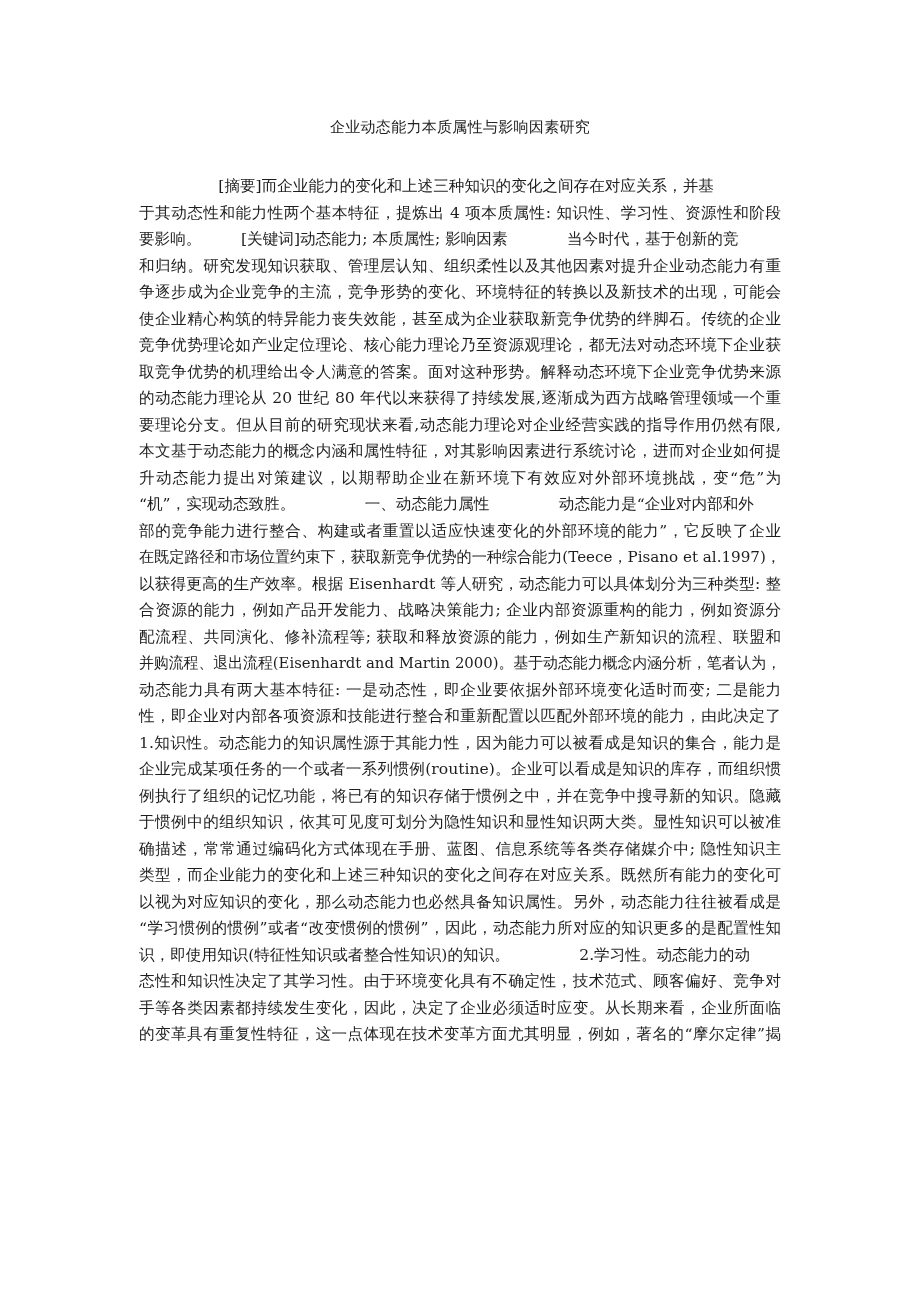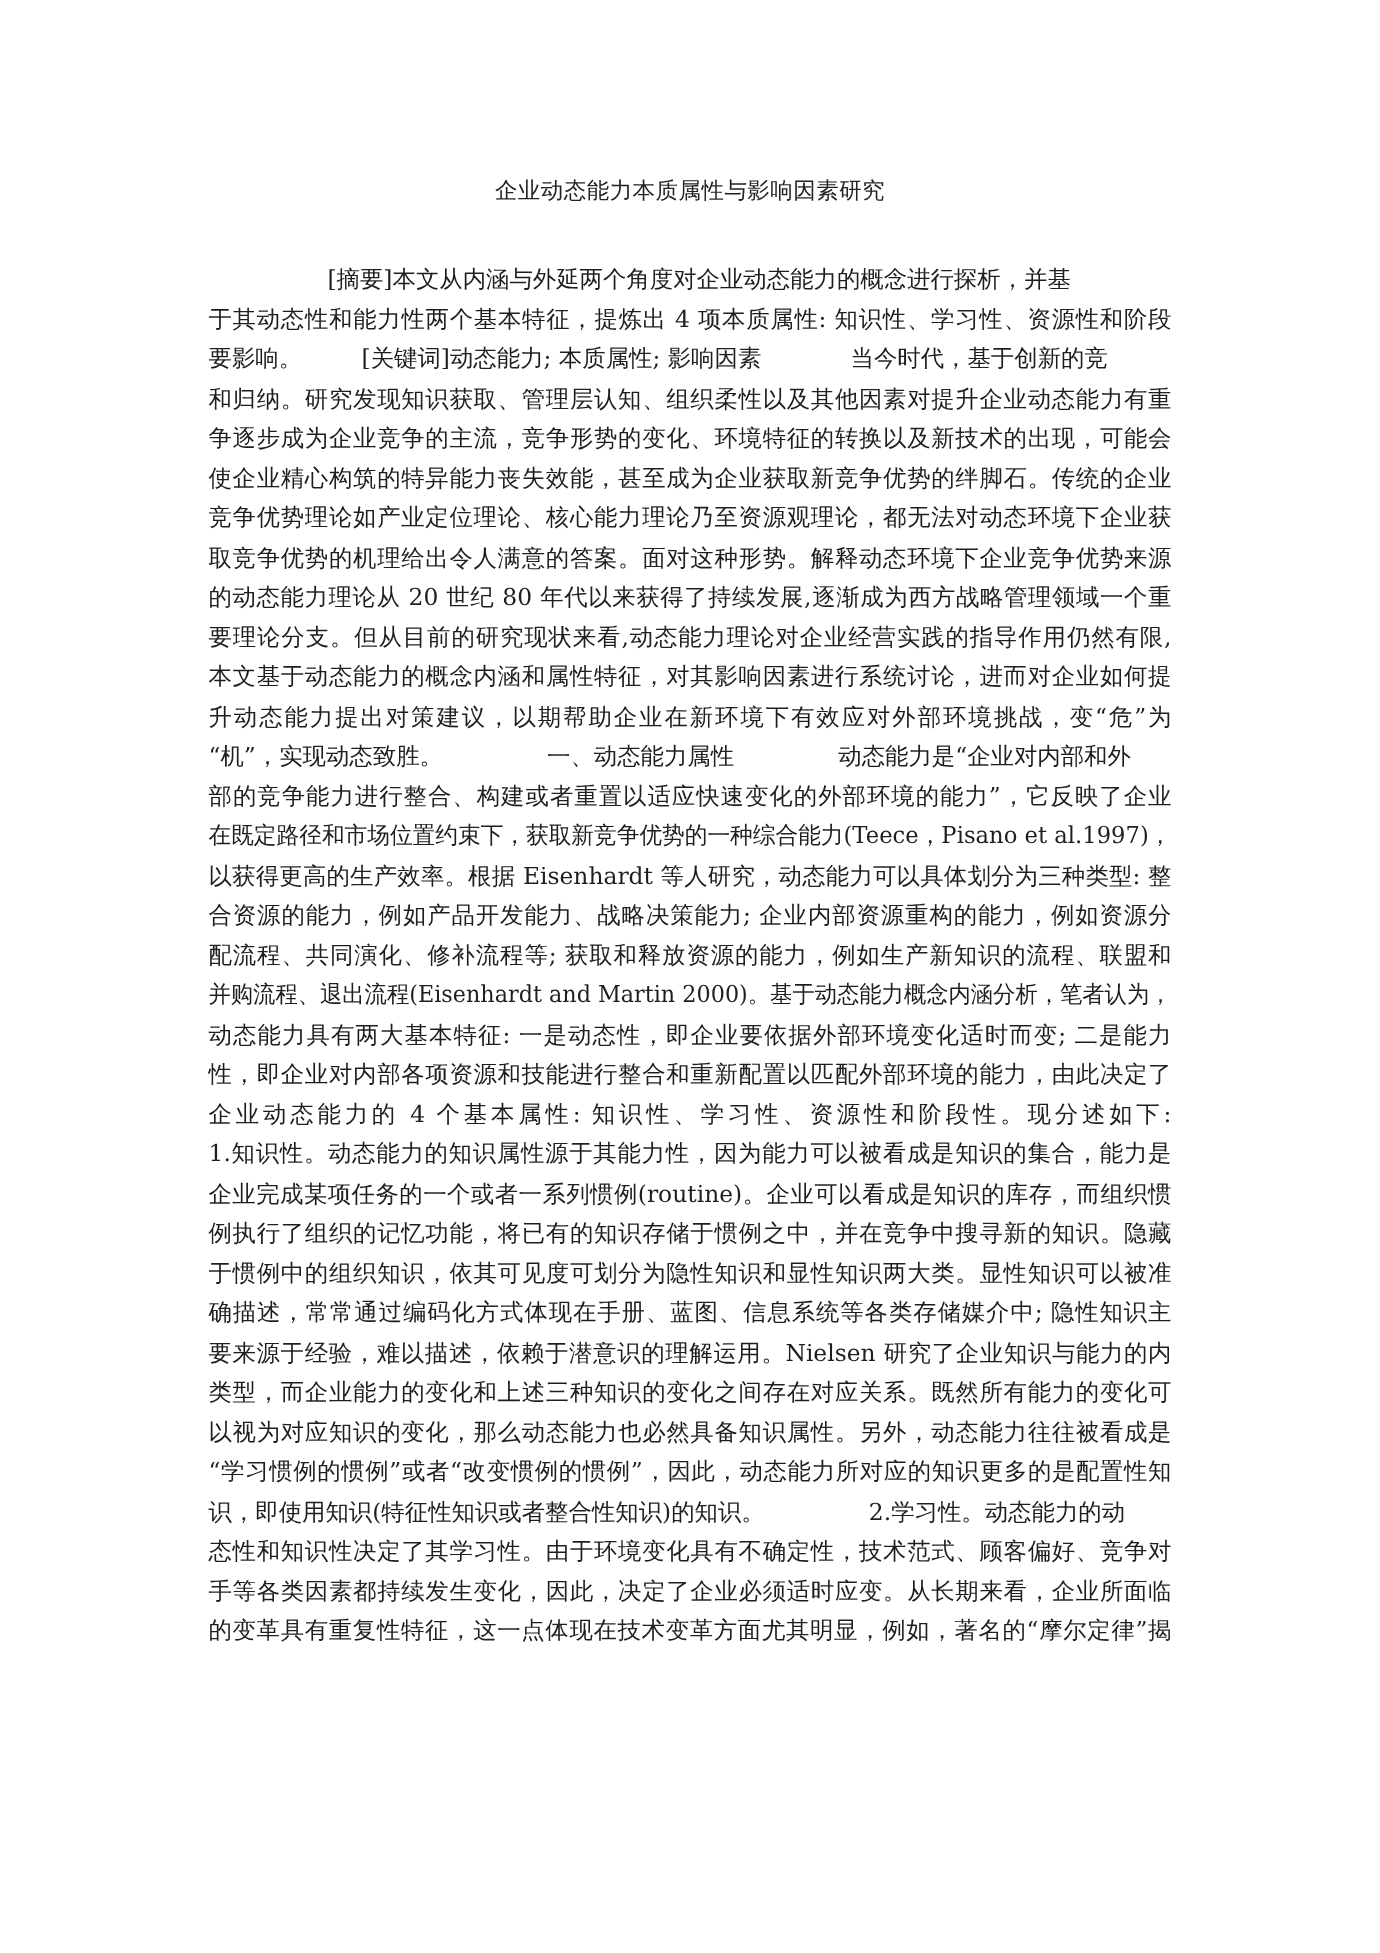--- a/index.html
+++ b/index.html
@@ -50,48 +50,46 @@
       color: #1e1e1e;
     }
   </style>
 </head>
 <body>
 
 <div class="page">
   <div class="title">企业动态能力本质属性与影响因素研究</div>
 
   <div class="body-text">
-    <span class="line" style="white-space: pre; text-align: left; text-align-last: auto; display: block;"><span style="white-space: pre;">                [摘要]本文从内涵与外延两个角度对企业动态能力的概念进行探析，并基</span></span>
+    <span class="line" style="white-space: pre; text-align: left; text-align-last: auto; display: block;"><span style="white-space: pre;">                [摘要]而企业能力的变化和上述三种知识的变化之间存在对应关系，并基</span></span>
     <span class="line" style="display: block;"><span style="white-space: pre;">于其动态性和能力性两个基本特征，提炼出 4 项本质属性: 知识性、学习性、资源性和阶段</span></span>
     <span class="line" style="white-space: pre; text-align: left; text-align-last: auto; display: block;"><span style="white-space: pre;">要影响。        [关键词]动态能力; 本质属性; 影响因素            当今时代，基于创新的竞</span></span>
     <span class="line" style="display: block;"><span style="white-space: pre;">和归纳。研究发现知识获取、管理层认知、组织柔性以及其他因素对提升企业动态能力有重</span></span>
     <span class="line" style="display: block;"><span style="white-space: pre;">争逐步成为企业竞争的主流，竞争形势的变化、环境特征的转换以及新技术的出现，可能会</span></span>
     <span class="line" style="display: block;"><span style="white-space: pre;">使企业精心构筑的特异能力丧失效能，甚至成为企业获取新竞争优势的绊脚石。传统的企业</span></span>
     <span class="line" style="display: block;"><span style="white-space: pre;">竞争优势理论如产业定位理论、核心能力理论乃至资源观理论，都无法对动态环境下企业获</span></span>
     <span class="line" style="display: block;"><span style="white-space: pre;">取竞争优势的机理给出令人满意的答案。面对这种形势。解释动态环境下企业竞争优势来源</span></span>
     <span class="line" style="display: block;"><span style="white-space: pre;">的动态能力理论从 20 世纪 80 年代以来获得了持续发展,逐渐成为西方战略管理领域一个重</span></span>
     <span class="line" style="display: block;"><span style="white-space: pre;">要理论分支。但从目前的研究现状来看,动态能力理论对企业经营实践的指导作用仍然有限,</span></span>
     <span class="line" style="display: block;"><span style="white-space: pre;">本文基于动态能力的概念内涵和属性特征，对其影响因素进行系统讨论，进而对企业如何提</span></span>
     <span class="line" style="display: block;"><span style="white-space: pre;">升动态能力提出对策建议，以期帮助企业在新环境下有效应对外部环境挑战，变“危”为</span></span>
     <span class="line" style="white-space: pre; text-align: left; text-align-last: auto; display: block;"><span style="white-space: pre;">“机”，实现动态致胜。              一、动态能力属性              动态能力是“企业对内部和外</span></span>
     <span class="line" style="display: block;"><span style="white-space: pre;">部的竞争能力进行整合、构建或者重置以适应快速变化的外部环境的能力”，它反映了企业</span></span>
     <span class="line" style="display: block;"><span style="white-space: pre; display: inline-block; transform-origin: left center; transform: scaleX(0.969583);">在既定路径和市场位置约束下，获取新竞争优势的一种综合能力(Teece，Pisano et al.1997)，</span></span>
     <span class="line" style="display: block;"><span style="white-space: pre;">以获得更高的生产效率。根据 Eisenhardt 等人研究，动态能力可以具体划分为三种类型: 整</span></span>
     <span class="line" style="display: block;"><span style="white-space: pre;">合资源的能力，例如产品开发能力、战略决策能力; 企业内部资源重构的能力，例如资源分</span></span>
     <span class="line" style="display: block;"><span style="white-space: pre;">配流程、共同演化、修补流程等; 获取和释放资源的能力，例如生产新知识的流程、联盟和</span></span>
     <span class="line" style="display: block;"><span style="white-space: pre; display: inline-block; transform-origin: left center; transform: scaleX(0.953406);">并购流程、退出流程(Eisenhardt and Martin 2000)。基于动态能力概念内涵分析，笔者认为，</span></span>
     <span class="line" style="display: block;"><span style="white-space: pre;">动态能力具有两大基本特征: 一是动态性，即企业要依据外部环境变化适时而变; 二是能力</span></span>
     <span class="line" style="display: block;"><span style="white-space: pre;">性，即企业对内部各项资源和技能进行整合和重新配置以匹配外部环境的能力，由此决定了</span></span>
-    <span class="line" style="display: block;"><span style="white-space: pre;">企业动态能力的 4 个基本属性: 知识性、学习性、资源性和阶段性。现分述如下:</span></span>
     <span class="line" style="display: block;"><span style="white-space: pre;">1.知识性。动态能力的知识属性源于其能力性，因为能力可以被看成是知识的集合，能力是</span></span>
     <span class="line" style="display: block;"><span style="white-space: pre;">企业完成某项任务的一个或者一系列惯例(routine)。企业可以看成是知识的库存，而组织惯</span></span>
     <span class="line" style="display: block;"><span style="white-space: pre;">例执行了组织的记忆功能，将已有的知识存储于惯例之中，并在竞争中搜寻新的知识。隐藏</span></span>
     <span class="line" style="display: block;"><span style="white-space: pre;">于惯例中的组织知识，依其可见度可划分为隐性知识和显性知识两大类。显性知识可以被准</span></span>
     <span class="line" style="display: block;"><span style="white-space: pre;">确描述，常常通过编码化方式体现在手册、蓝图、信息系统等各类存储媒介中; 隐性知识主</span></span>
-    <span class="line" style="display: block;"><span style="white-space: pre;">要来源于经验，难以描述，依赖于潜意识的理解运用。Nielsen 研究了企业知识与能力的内</span></span>
     <span class="line" style="display: block;"><span style="white-space: pre;">类型，而企业能力的变化和上述三种知识的变化之间存在对应关系。既然所有能力的变化可</span></span>
     <span class="line" style="display: block;"><span style="white-space: pre;">以视为对应知识的变化，那么动态能力也必然具备知识属性。另外，动态能力往往被看成是</span></span>
     <span class="line" style="display: block;"><span style="white-space: pre;">“学习惯例的惯例”或者“改变惯例的惯例”，因此，动态能力所对应的知识更多的是配置性知</span></span>
     <span class="line" style="white-space: pre; text-align: left; text-align-last: auto; display: block;"><span style="white-space: pre;">识，即使用知识(特征性知识或者整合性知识)的知识。              2.学习性。动态能力的动</span></span>
     <span class="line" style="display: block;"><span style="white-space: pre;">态性和知识性决定了其学习性。由于环境变化具有不确定性，技术范式、顾客偏好、竞争对</span></span>
     <span class="line" style="display: block;"><span style="white-space: pre;">手等各类因素都持续发生变化，因此，决定了企业必须适时应变。从长期来看，企业所面临</span></span>
     <span class="line" style="display: block;"><span style="white-space: pre;">的变革具有重复性特征，这一点体现在技术变革方面尤其明显，例如，著名的“摩尔定律”揭</span></span>
   </div>
 </div>
 

